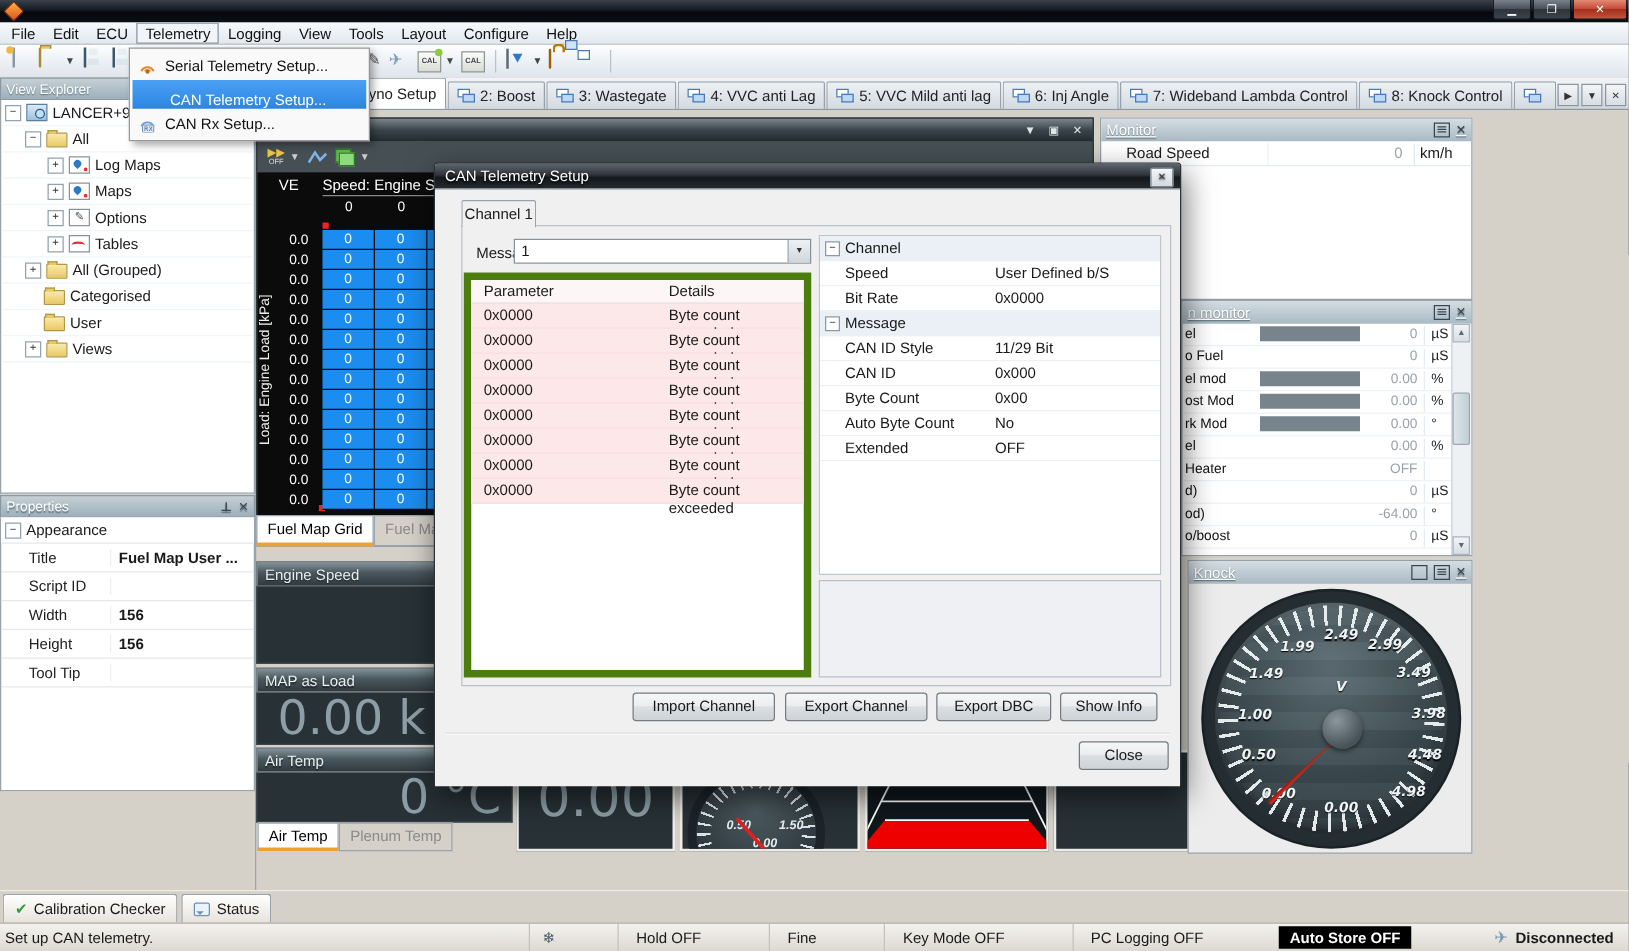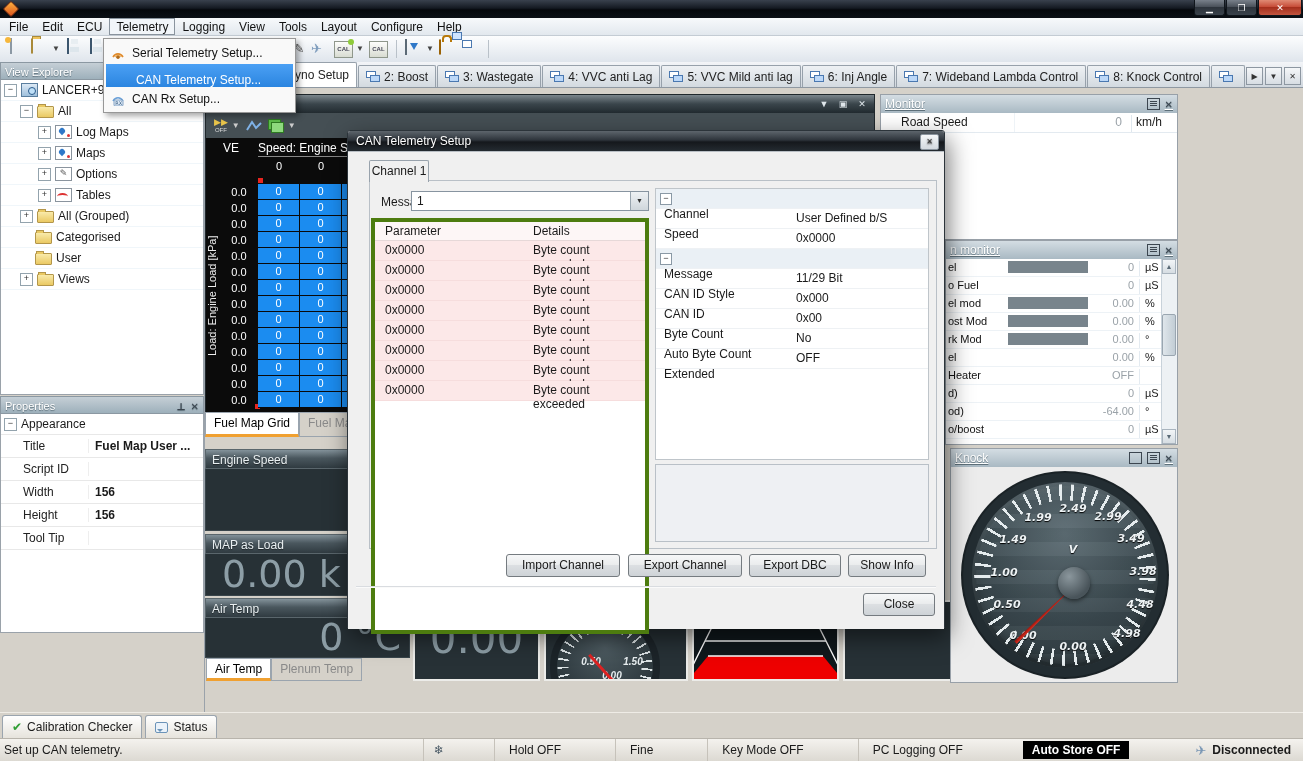--- a/index.html
+++ b/index.html
@@ -177,32 +177,32 @@
     border:1px solid #8a949e;border-radius:2px;font-size:8px;color:#333;text-align:center;line-height:13px;}
   .dbodyx{position:relative;height:477px;background:#f0f0f0;border-top:1px solid #b9bfc5;}
   .dtab{position:absolute;left:21px;top:8px;width:58px;height:21px;background:#f0f0f0;border:1px solid #98a2ac;border-bottom:none;
     z-index:2;text-align:center;line-height:21px;border-radius:2px 2px 0 0;}
   .dpage{position:absolute;left:21px;top:28px;width:568px;height:369px;border:1px solid #b9c0c7;background:#f0f0f0;box-sizing:border-box;}
   .dmsg-label{position:absolute;left:33px;top:43px;}
   .dcombo{position:absolute;left:63px;top:39px;width:238px;height:20px;background:#fff;border:1px solid #8794a0;box-sizing:border-box;}
   .dcombo .cv{position:absolute;left:5px;top:2px;}
   .dcombo .cbtn{position:absolute;right:0;top:0;width:17px;height:18px;background:linear-gradient(#eef1f4,#cfd6dc);
     border-left:1px solid #98a4ae;font-size:7px;text-align:center;line-height:18px;color:#333;}
-  .ptable{position:absolute;left:23px;top:66px;width:278px;height:416px;background:#fff;border:4px solid #4d7c0f;box-sizing:border-box;overflow:hidden;}
+  .ptable{position:absolute;left:23px;top:66px;width:278px;height:324px;background:#fff;border:6px solid #4d7c0f;box-sizing:border-box;overflow:hidden;}
   .pthead{height:18px;background:#fdf6f6;border-bottom:1px solid #e6d8d8;position:relative;}
   .pthead .h1{position:absolute;left:10px;top:2px;}
   .pthead .h2{position:absolute;left:158px;top:2px;}
   .param-row{position:relative;height:19px;background:#fce8e8;border-bottom:1px solid #f6dddd;}
   .param-row .c1{position:absolute;left:10px;top:2px;}
   .param-row .c2{position:absolute;left:158px;top:2px;}
   .pgrid{position:absolute;left:307px;top:36px;width:274px;height:272px;background:#fff;border:1px solid #bfc5ca;box-sizing:border-box;}
   .pgrow{position:relative;height:19px;border-bottom:1px solid #eef1f4;}
   .pgrow.group{background:#eaf0f5;}
   .pgrow .gbox{position:absolute;left:4px;top:4px;width:10px;height:10px;border:1px solid #8a99a5;background:#fff;font-size:9px;line-height:8px;text-align:center;color:#333;}
-  .pgrow .gl{position:absolute;left:8px;top:2px;margin-top:16px;}
+  .pgrow .gl{position:absolute;left:20px;top:2px;}
   .pgrow .gv{position:absolute;left:140px;top:2px;}
   .descbox{position:absolute;left:307px;top:312px;width:274px;height:78px;background:#eef0f3;border:1px solid #b9c0c7;box-sizing:border-box;}
   .btn{position:absolute;height:23px;border:1px solid #757b80;border-radius:3px;text-align:center;line-height:21px;
     background:linear-gradient(#f6f7f8,#ebedee 45%,#dcdfe2 50%,#ced3d7);box-sizing:border-box;}
   .dhr{position:absolute;left:8px;right:8px;top:434px;border-top:1px solid #d9dce0;border-bottom:1px solid #fafafa;}
   
   .ddmenu{position:absolute;left:103px;top:38px;width:193px;z-index:70;background:#f9f9f9;border:1px solid #979797;
     box-shadow:3px 3px 6px rgba(0,0,0,.35);padding:2px;box-sizing:border-box;}
   .dditem{height:23px;display:flex;align-items:center;gap:6px;padding:0 6px 0 4px;color:#111;}
   .dditem.hl{background:linear-gradient(#4ba0f4,#2b85e0);color:#fff;flex-direction:column;}

